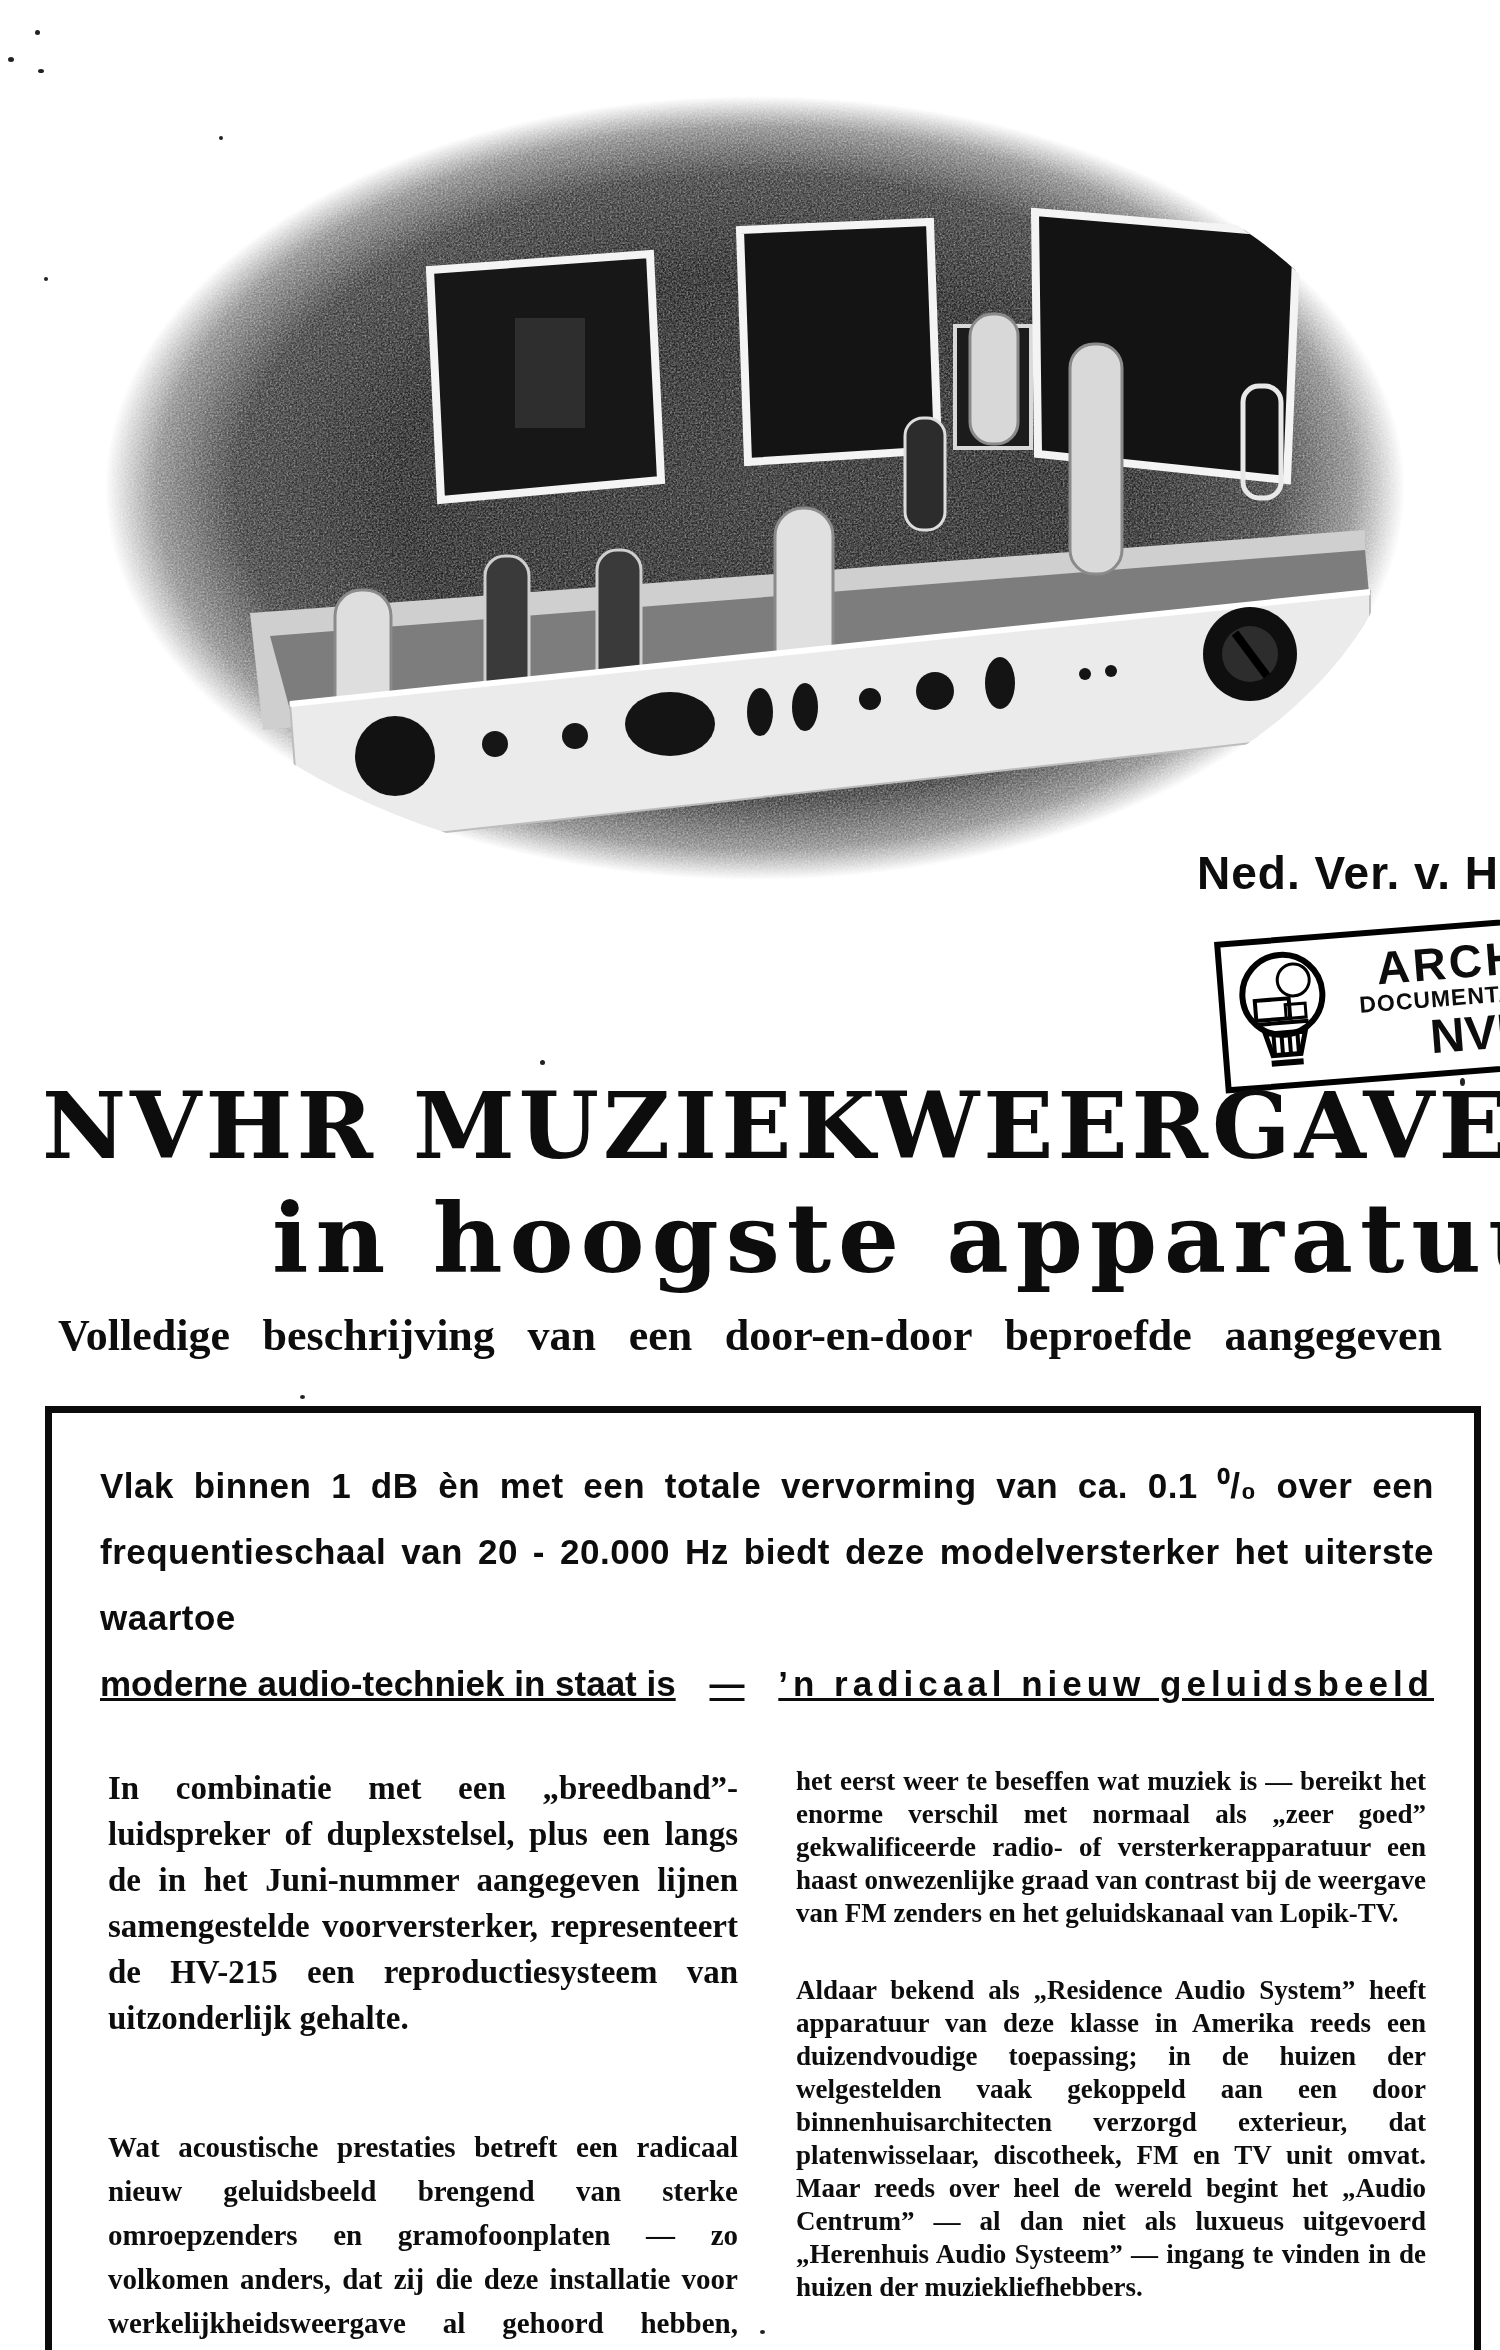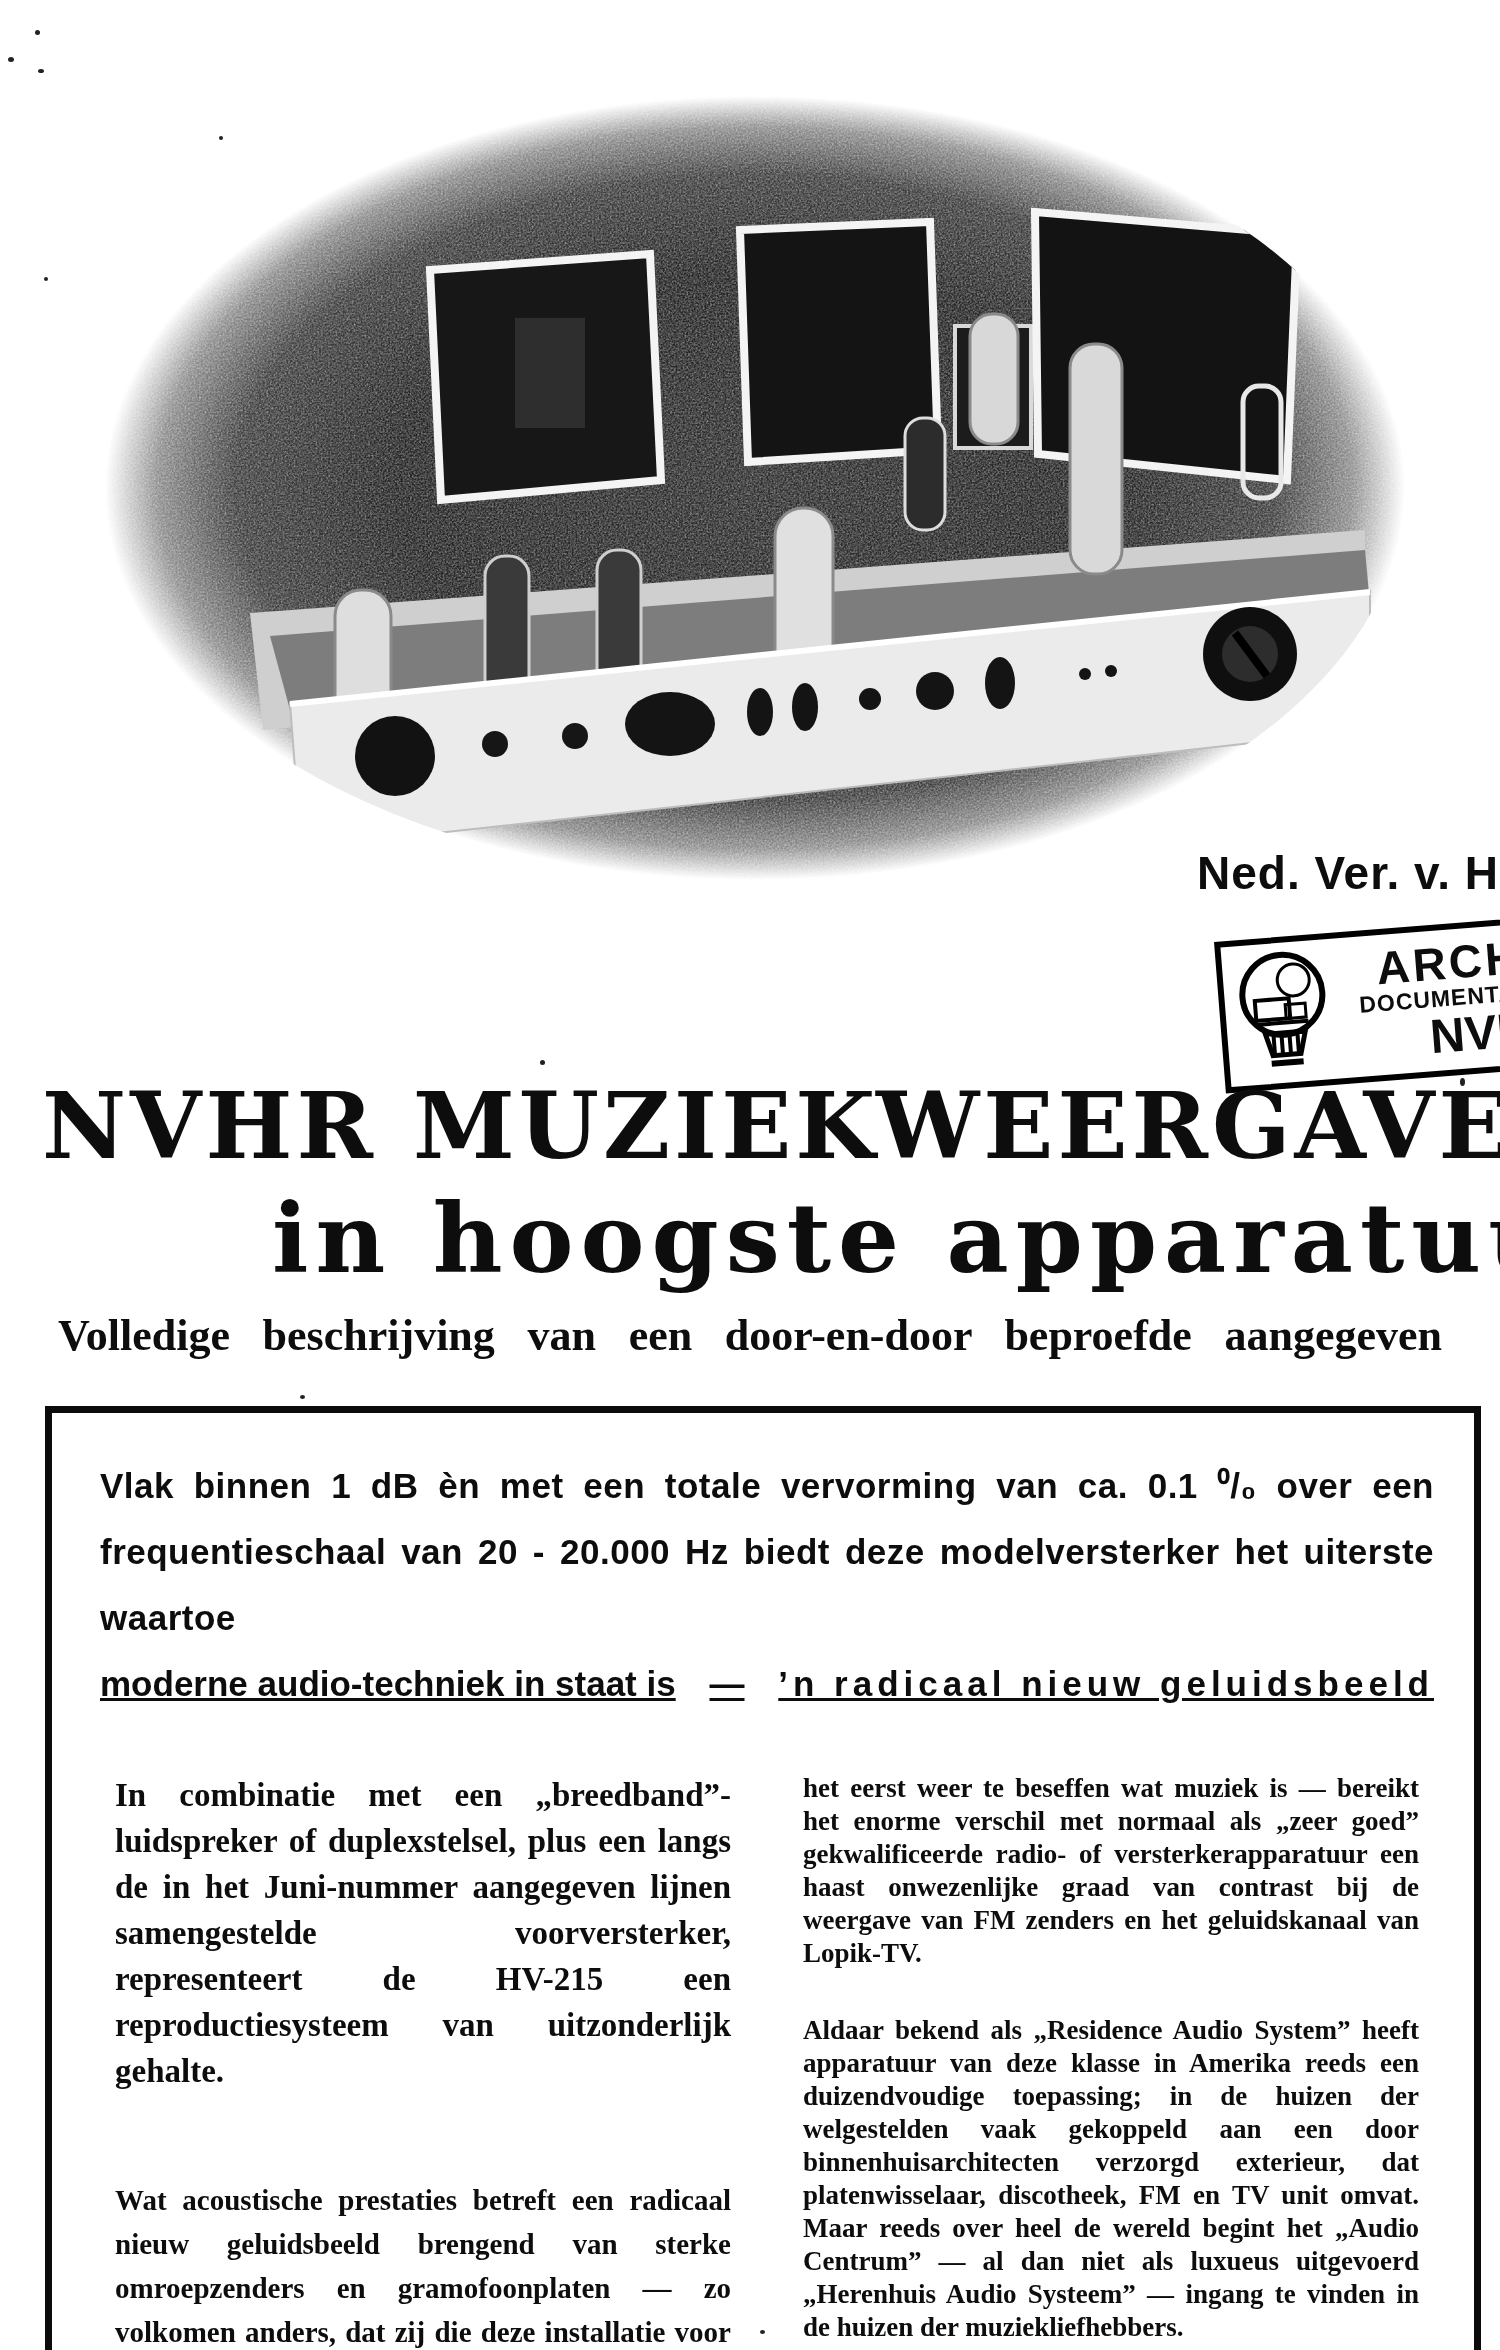--- a/index.html
+++ b/index.html
@@ -72,21 +72,21 @@
   }
   .intro-line3 {
     display: flex; justify-content: space-between; align-items: center;
     font: bold 35px/66px "Liberation Sans", sans-serif;
     text-decoration: underline;
   }
   .intro-line3 .spaced { letter-spacing: 5px; }
 
   .columns { display: flex; gap: 42px; margin-top: 40px; }
   .col { flex: 1 1 0; min-width: 0; }
-  .col p { margin: 15px; text-align: justify; }
+  .col p { margin: 8px; text-align: justify; }
   .col.left .lead   { font: bold 33px/46px "Liberation Serif", serif; }
   .col.left .follow { font: bold 29px/44px "Liberation Serif", serif; margin-top: 84px; }
   .col.right p      { font: bold 27px/33px "Liberation Serif", serif; }
   .col.right .p2    { margin-top: 44px; }
 
   
   .speck { position: absolute; background: #222; border-radius: 50%; }
 </style>
 </head>
 <body>

